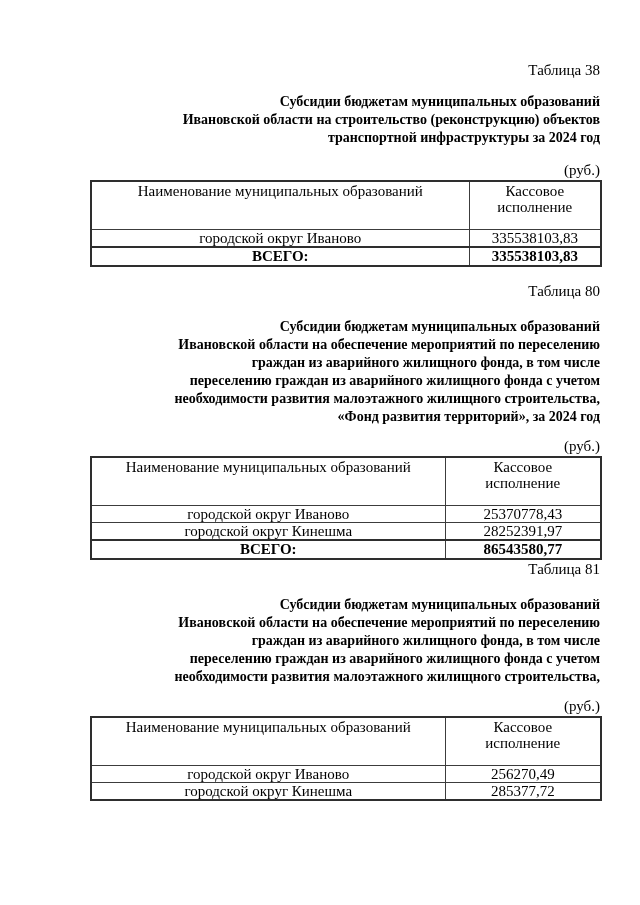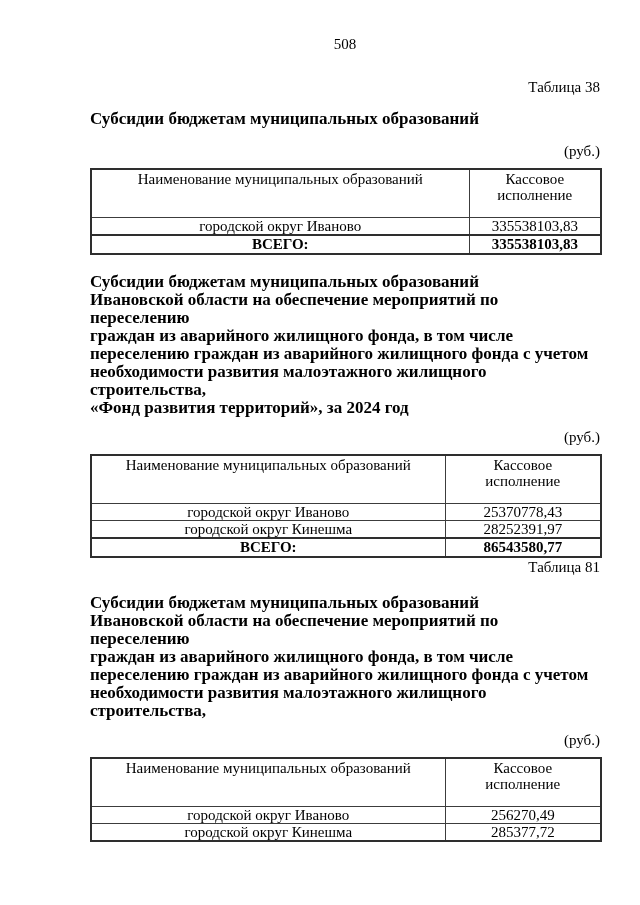--- a/index.html
+++ b/index.html
@@ -23,30 +23,30 @@
     text-align: center;
     font-size: 15px;
     line-height: 17px;
   }
   .sec-label {
     text-align: right;
     font-size: 15px;
     line-height: 17px;
   }
   .doc-title {
-    text-align: left;
+    text-align: right;
     font-weight: bold;
-    font-size: 17px;
+    font-size: 14px;
     line-height: 18px;
   }
   .unit {
     text-align: right;
     font-size: 15px;
     line-height: 17px;
-    margin-bottom: 8px;
+    margin-bottom: 1px;
   }
   table.budget {
     width: 510px;
     border-collapse: collapse;
     font-size: 15px;
     table-layout: fixed;
     border: 2px solid #2e2e2e;
   }
   table.budget th,
   table.budget td {
@@ -88,25 +88,26 @@
   col.c-name-79  { width: 378px; }
   col.c-value-79 { width: 132px; }
   col.c-name-8x  { width: 354px; }
   col.c-value-8x { width: 156px; }
 </style>
 </head>
 <body>
 
 <div class="content">
 
-  <div class="page-num">508</div>
 
   <div class="sec-label label-79">Таблица 38</div>
   <div class="doc-title title-79">
     <div>Субсидии бюджетам муниципальных образований</div>
+    <div>Ивановской области на строительство (реконструкцию) объектов</div>
+    <div>транспортной инфраструктуры за 2024 год</div>
   </div>
   <div class="unit unit-79">(руб.)</div>
   <table class="budget">
     <colgroup>
         <col class="c-name-79">
         <col class="c-value-79">
       </colgroup>
     <tbody>
         <tr>
       <th>Наименование муниципальных образований</th>
@@ -117,20 +118,21 @@
       <td class="cell-name">городской округ Иваново</td>
       <td class="cell-value">335538103,83</td>
     </tr>
     <tr class="row-total">
       <td class="cell-name">ВСЕГО:</td>
       <td class="cell-value">335538103,83</td>
     </tr>
   </tbody>
     </table>
 
+  <div class="sec-label label-80">Таблица 80</div>
   <div class="doc-title title-80">
     <div>Субсидии бюджетам муниципальных образований</div>
     <div>Ивановской области на обеспечение мероприятий по переселению</div>
     <div>граждан из аварийного жилищного фонда, в том числе</div>
     <div>переселению граждан из аварийного жилищного фонда с учетом</div>
     <div>необходимости развития малоэтажного жилищного строительства,</div>
     <div>«Фонд развития территорий», за 2024 год</div>
   </div>
   <div class="unit unit-80">(руб.)</div>
   <table class="budget">

